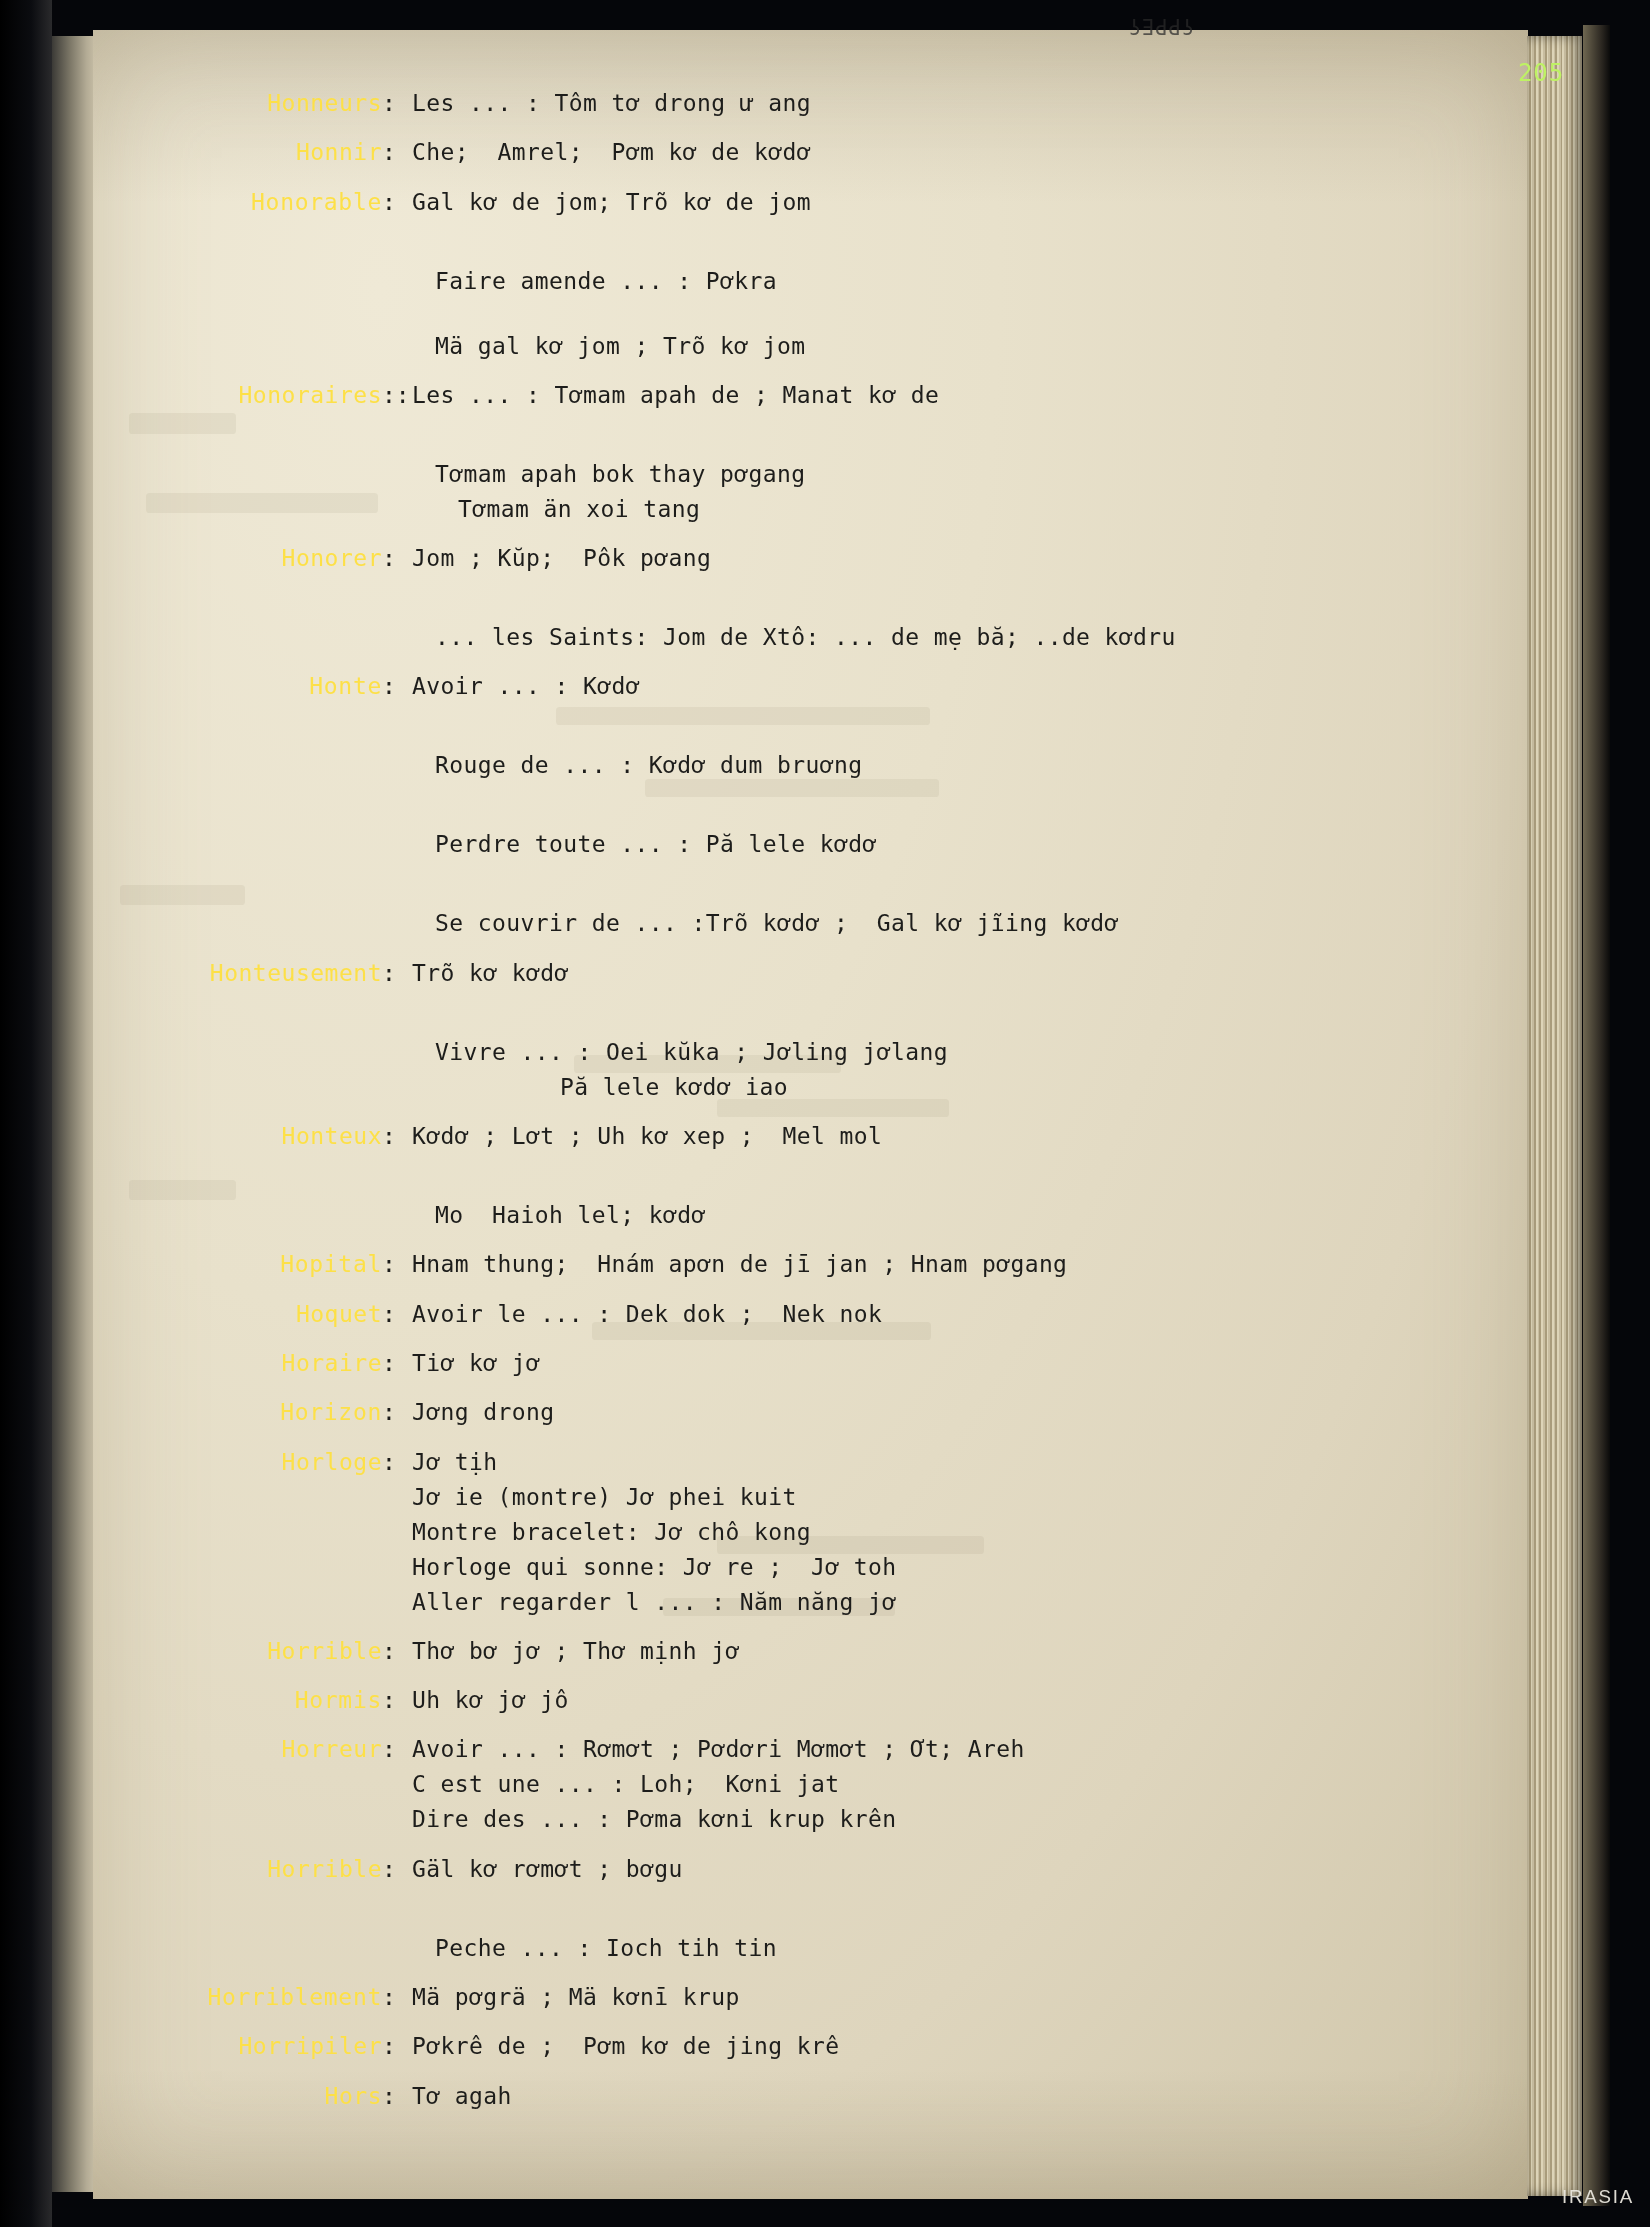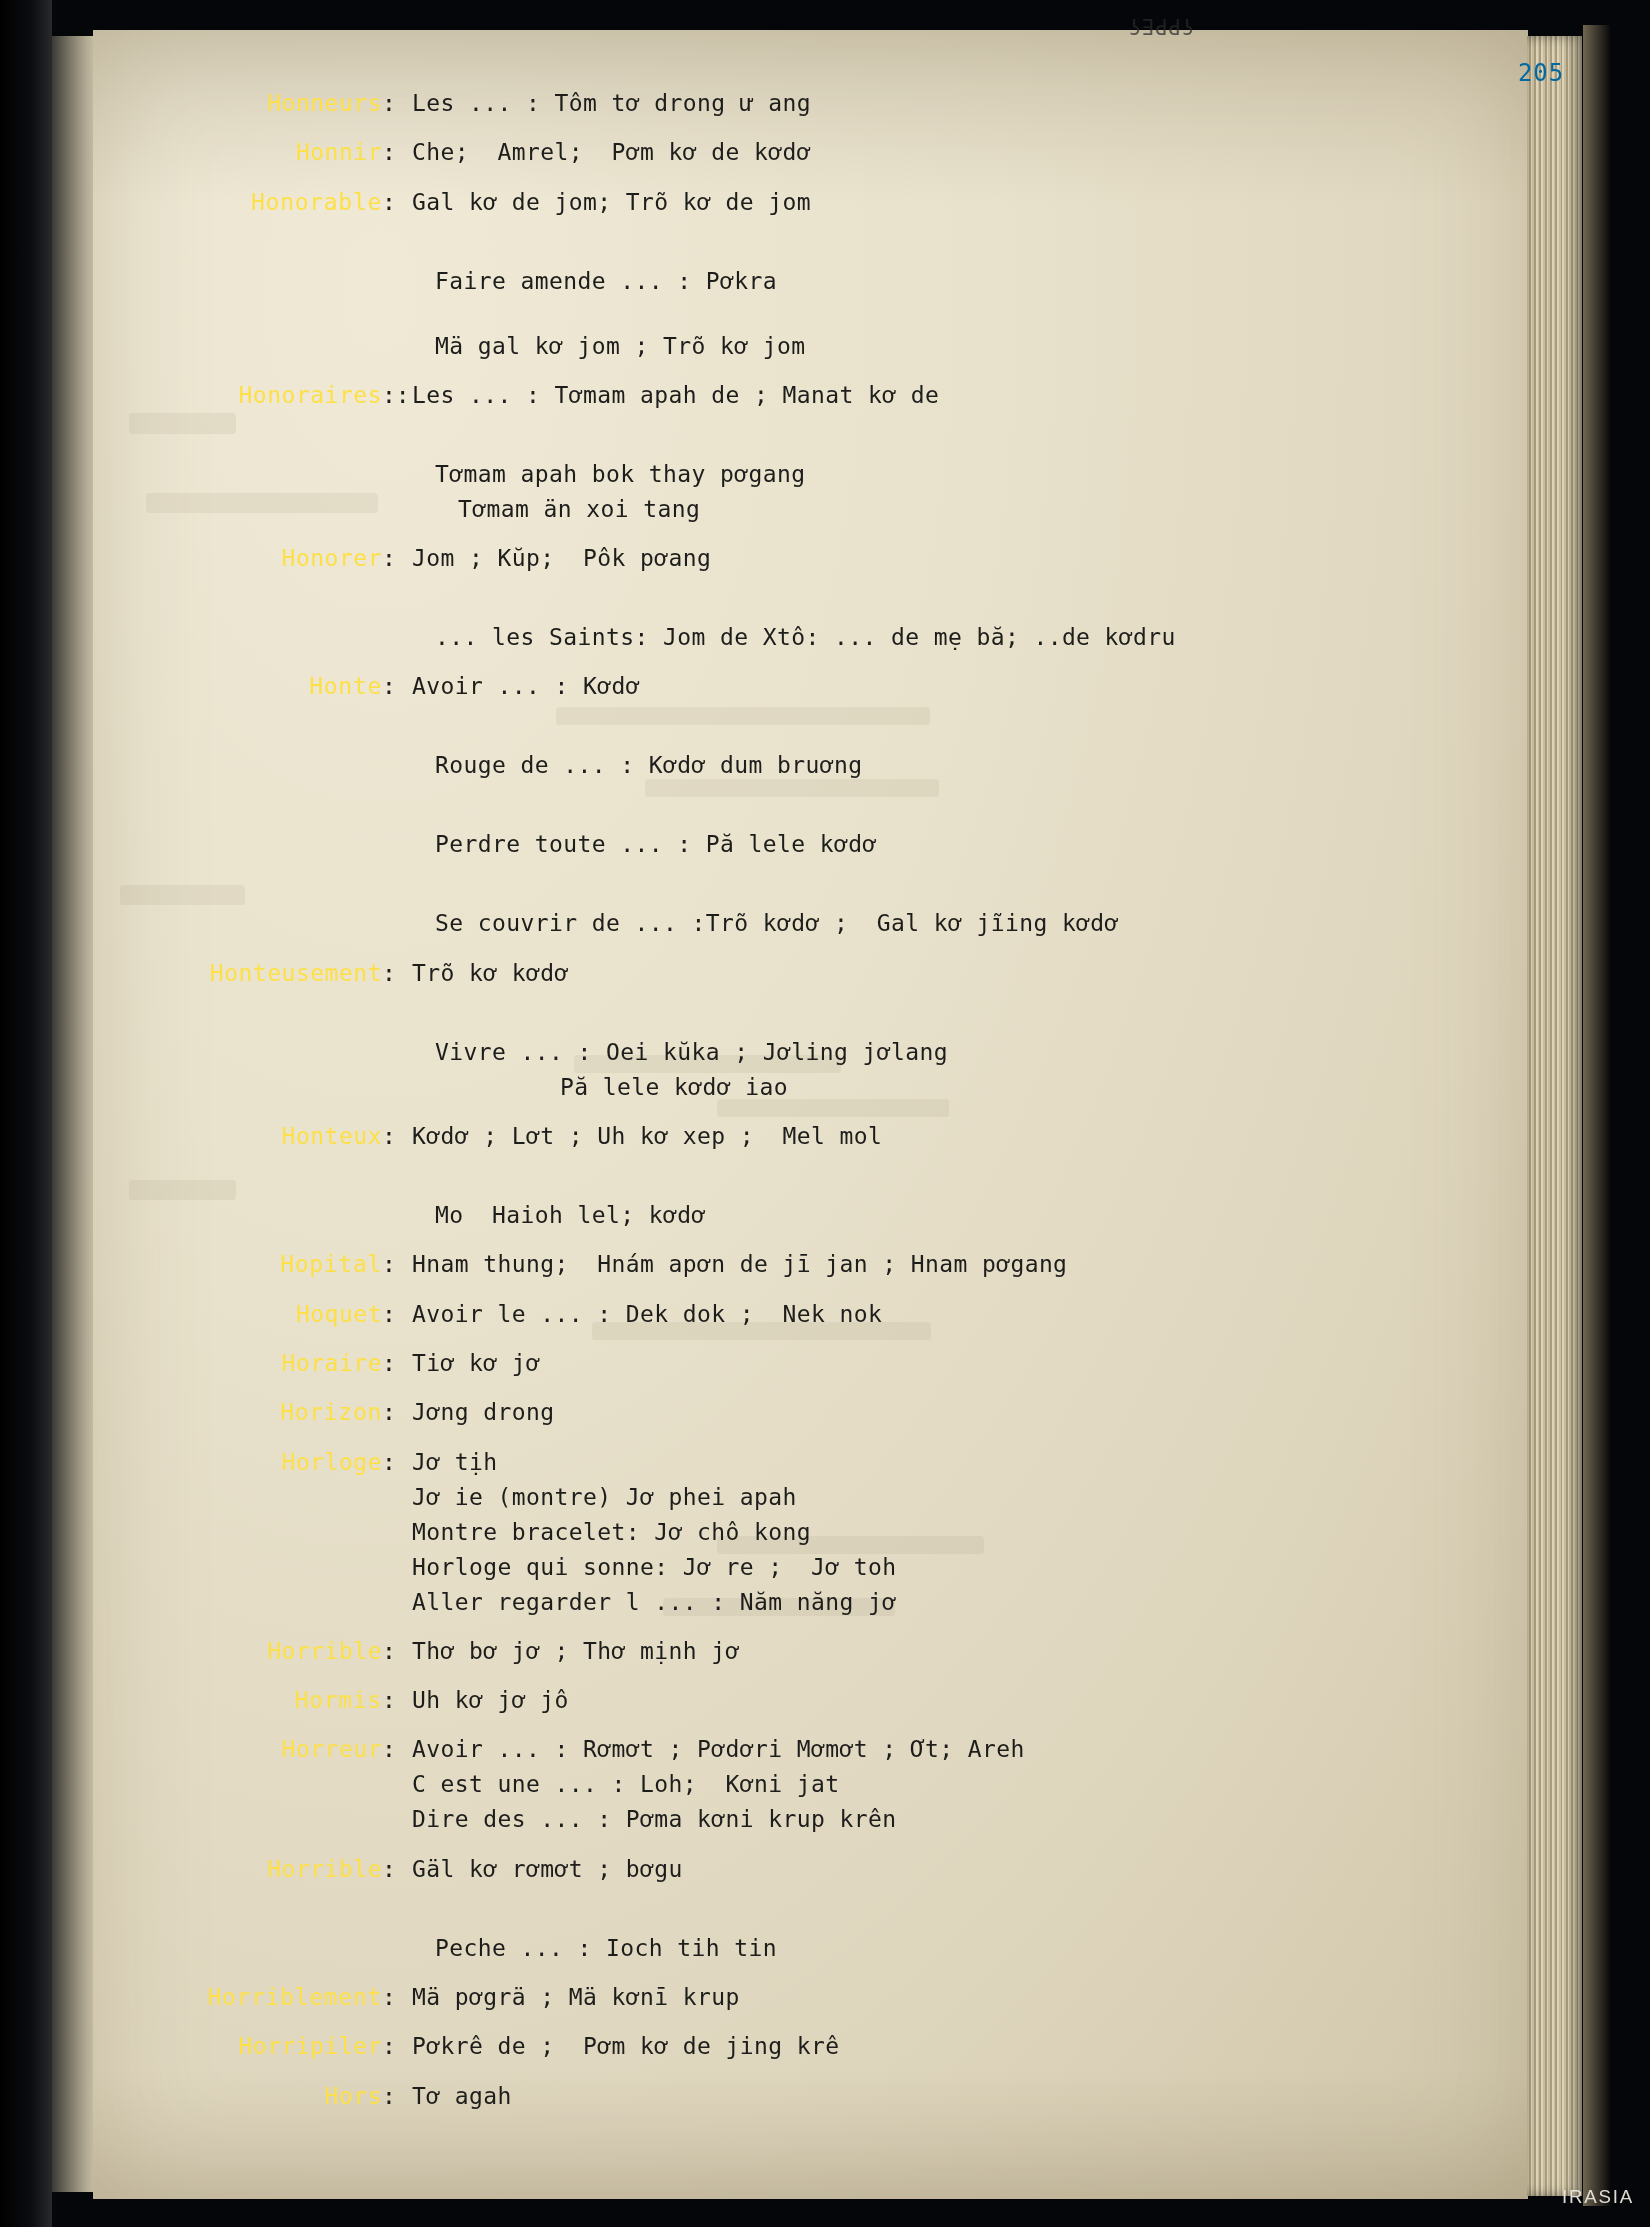--- a/index.html
+++ b/index.html
@@ -98,21 +98,21 @@
     opacity: 0.72;
     font-family: "DejaVu Sans Mono", monospace;
   }
 
   
   .folio {
     position: absolute;
     right: 86px;
     top: 59px;
     font-size: 24px;
-    color: #0369a1;
+    color: #bef264;
     letter-spacing: 0.9px;
   }
 
   
   .watermark {
     position: absolute;
     right: 16px;
     bottom: 19.6px;
     color: #e9e6dd;
     font-size: 18.7px;
@@ -303,21 +303,21 @@
     <div class="senses">
       <div class="sense">Jơng drong</div>
     </div>
   </div>
 
   <div class="entry">
     <div class="headword">Horloge</div>
     <div class="colon">:</div>
     <div class="senses">
       <div class="sense">Jơ tịh</div>
-      <div class="sense">Jơ ie (montre) Jơ phei apah</div>
+      <div class="sense">Jơ ie (montre) Jơ phei kuit</div>
       <div class="sense">Montre bracelet: Jơ chô kong</div>
       <div class="sense">Horloge qui sonne: Jơ re ;  Jơ toh</div>
       <div class="sense">Aller regarder l ... : Năm năng jơ</div>
     </div>
   </div>
 
   <div class="entry">
     <div class="headword">Horrible</div>
     <div class="colon">:</div>
     <div class="senses">

